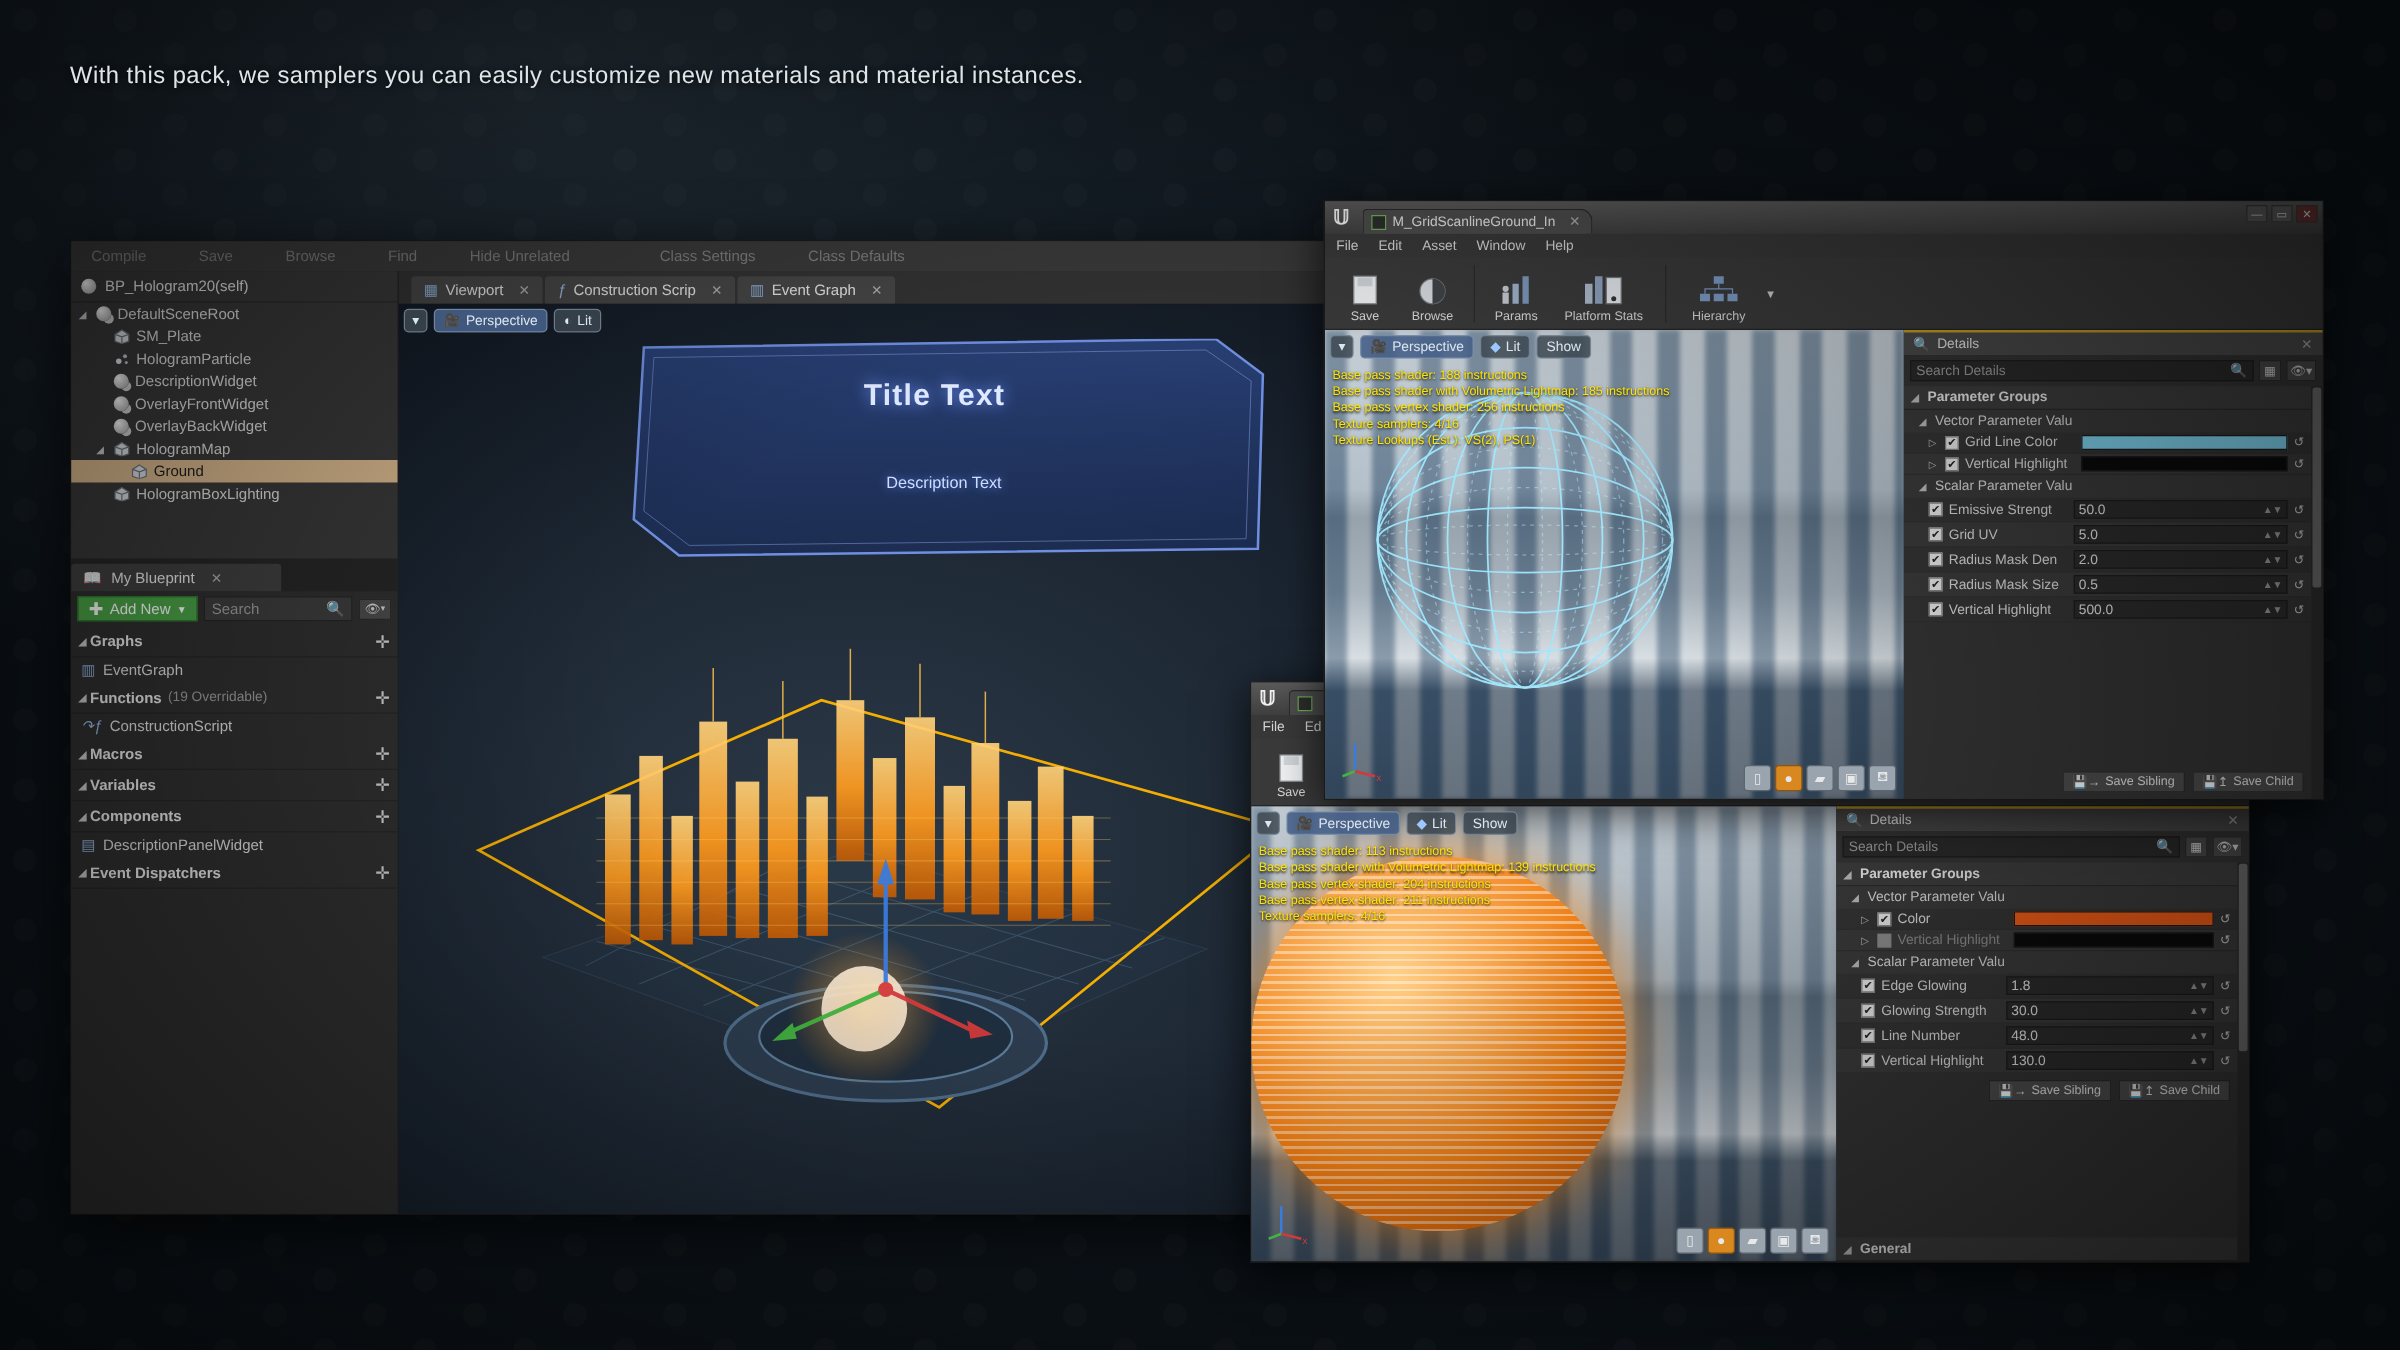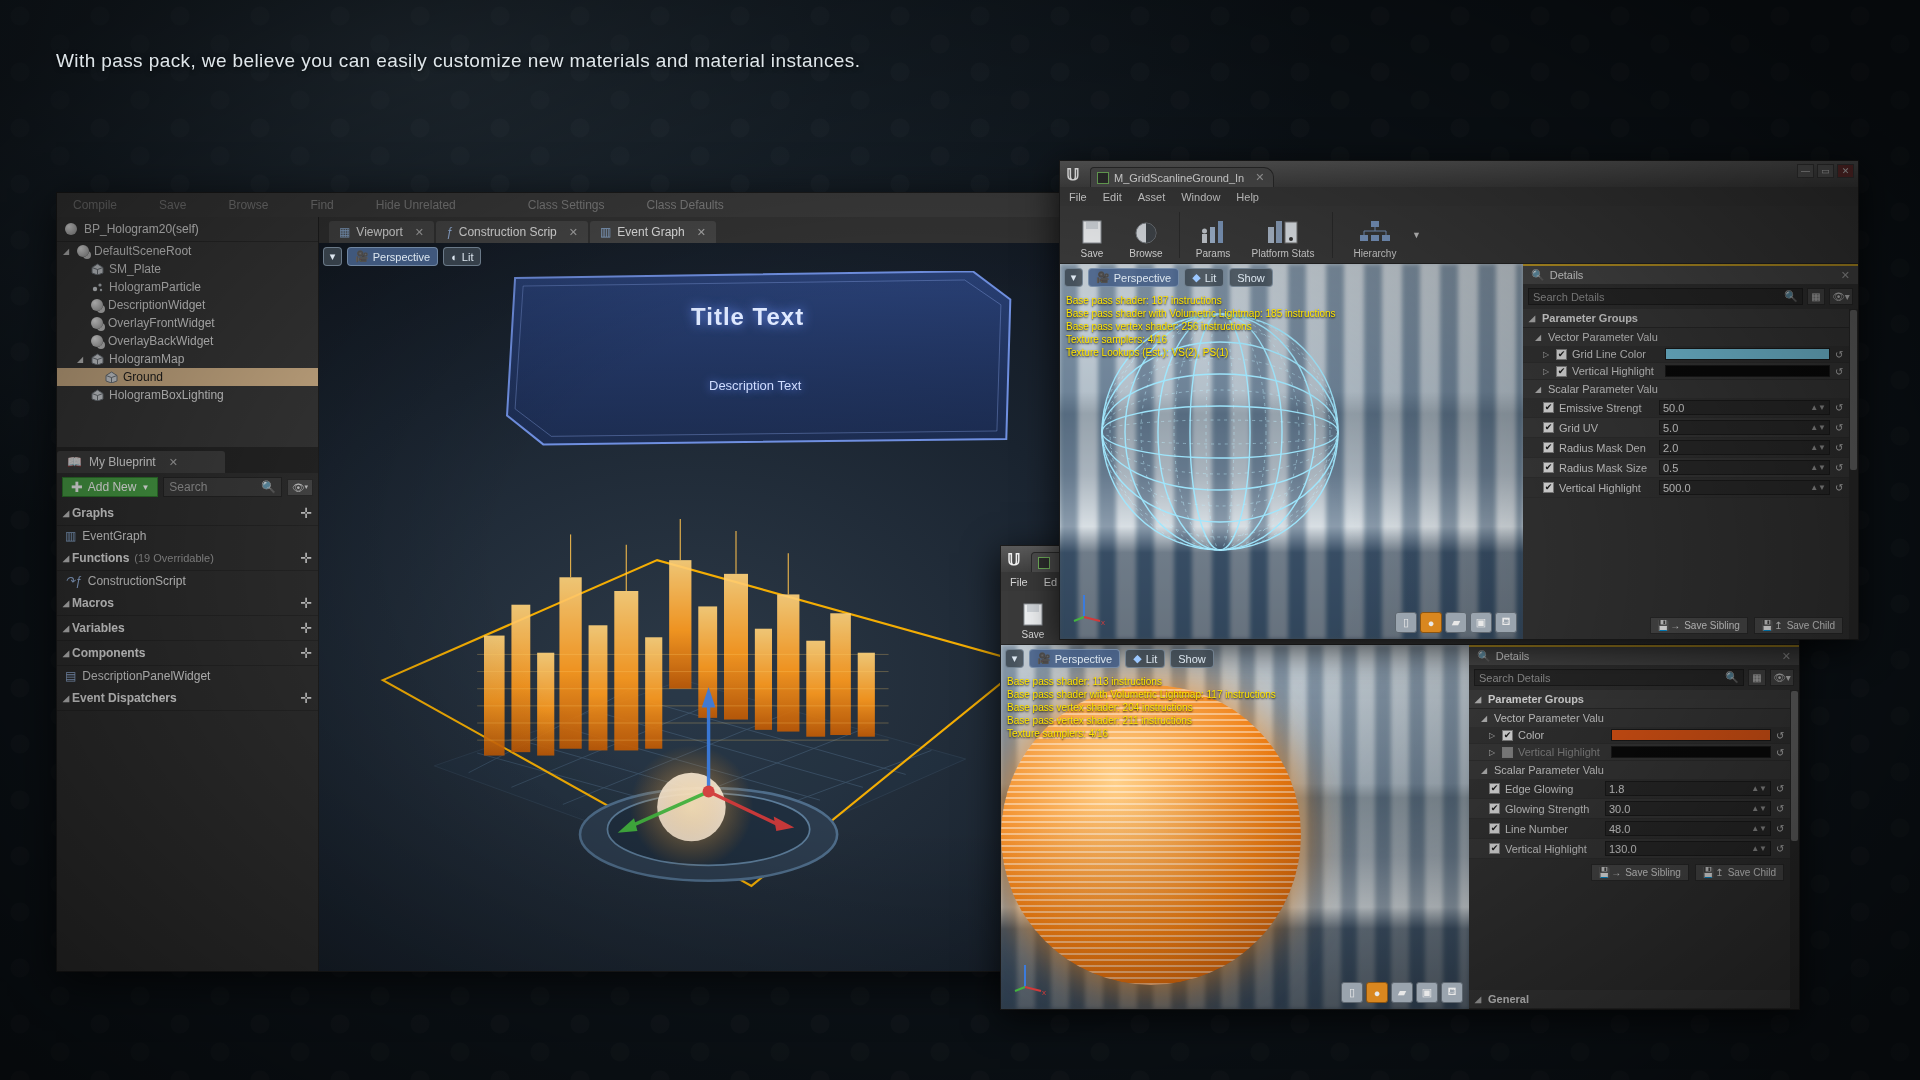--- a/index.html
+++ b/index.html
@@ -155,21 +155,21 @@
 
   
   .holo-title{ position:absolute; color:#dfe9ff; font-weight:bold; }
 </style>
 </head>
 <body>
 
 <div id="backdrop"></div>
 
 <div id="header">
-  <div id="subtitle">With pass pack, we believe you can easily customize new materials and material instances.</div>
+  <div id="subtitle">With this pack, we samplers you can easily customize new materials and material instances.</div>
 </div>
 
 <div id="bp-win">
   <div id="bp-toolstrip">
     <span>Compile</span>
     <span>Save</span>
     <span>Browse</span>
     <span>Find</span>
     <span>Hide Unrelated</span>
     <span style="margin-left:30px">Class Settings</span>
@@ -537,21 +537,21 @@
         <div class="vp-btn">
           <span style="color:#9cc8ff">◆</span>
           <span>Lit</span>
         </div>
         <div class="vp-btn">
           <span>Show</span>
         </div>
       </div>
       <div class="vp-stats" id="stats2">
           <div>Base pass shader: 113 instructions</div>
-          <div>Base pass shader with Volumetric Lightmap: 117 instructions</div>
+          <div>Base pass shader with Volumetric Lightmap: 139 instructions</div>
           <div>Base pass vertex shader: 204 instructions</div>
           <div>Base pass vertex shader: 211 instructions</div>
           <div>Texture samplers: 4/16</div>
         </div>
       <svg class="axis-gizmo" viewBox="0 0 40 40">
         <path d="M14 30 L14 8" stroke="#3b7bdc" stroke-width="2"></path>
         <path d="M14 30 L4 34" stroke="#43b43f" stroke-width="2"></path>
         <path d="M14 30 L30 34" stroke="#d23a3a" stroke-width="2"></path>
         <text x="31" y="38" fill="#d23a3a" font-size="8">x</text>
       </svg>
@@ -786,21 +786,21 @@
         </div>
         <div class="vp-btn">
           <span style="color:#9cc8ff">◆</span>
           <span>Lit</span>
         </div>
         <div class="vp-btn">
           <span>Show</span>
         </div>
       </div>
       <div class="vp-stats" id="stats1">
-          <div>Base pass shader: 187 instructions</div>
+          <div>Base pass shader: 188 instructions</div>
           <div>Base pass shader with Volumetric Lightmap: 185 instructions</div>
           <div>Base pass vertex shader: 256 instructions</div>
           <div>Texture samplers: 4/16</div>
           <div>Texture Lookups (Est.): VS(2), PS(1)</div>
         </div>
       <svg class="axis-gizmo" viewBox="0 0 40 40">
         <path d="M14 30 L14 8" stroke="#3b7bdc" stroke-width="2"></path>
         <path d="M14 30 L4 34" stroke="#43b43f" stroke-width="2"></path>
         <path d="M14 30 L30 34" stroke="#d23a3a" stroke-width="2"></path>
         <text x="31" y="38" fill="#d23a3a" font-size="8">x</text>

